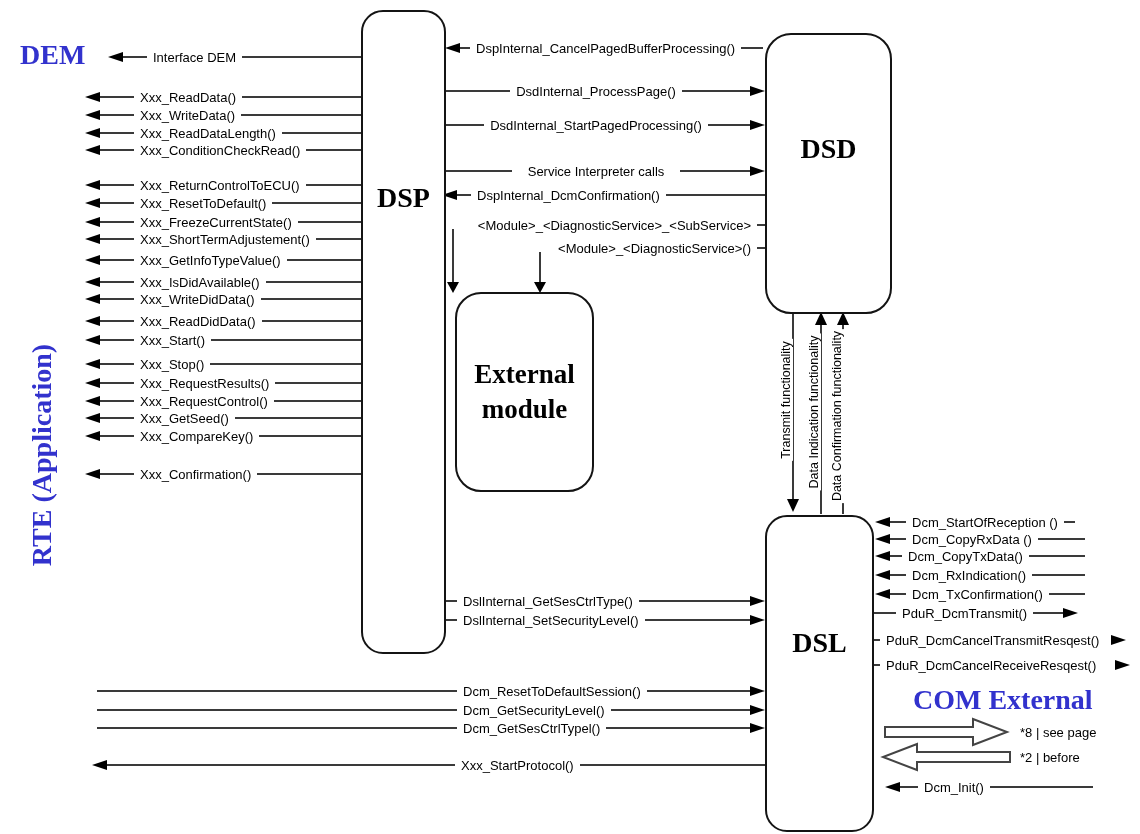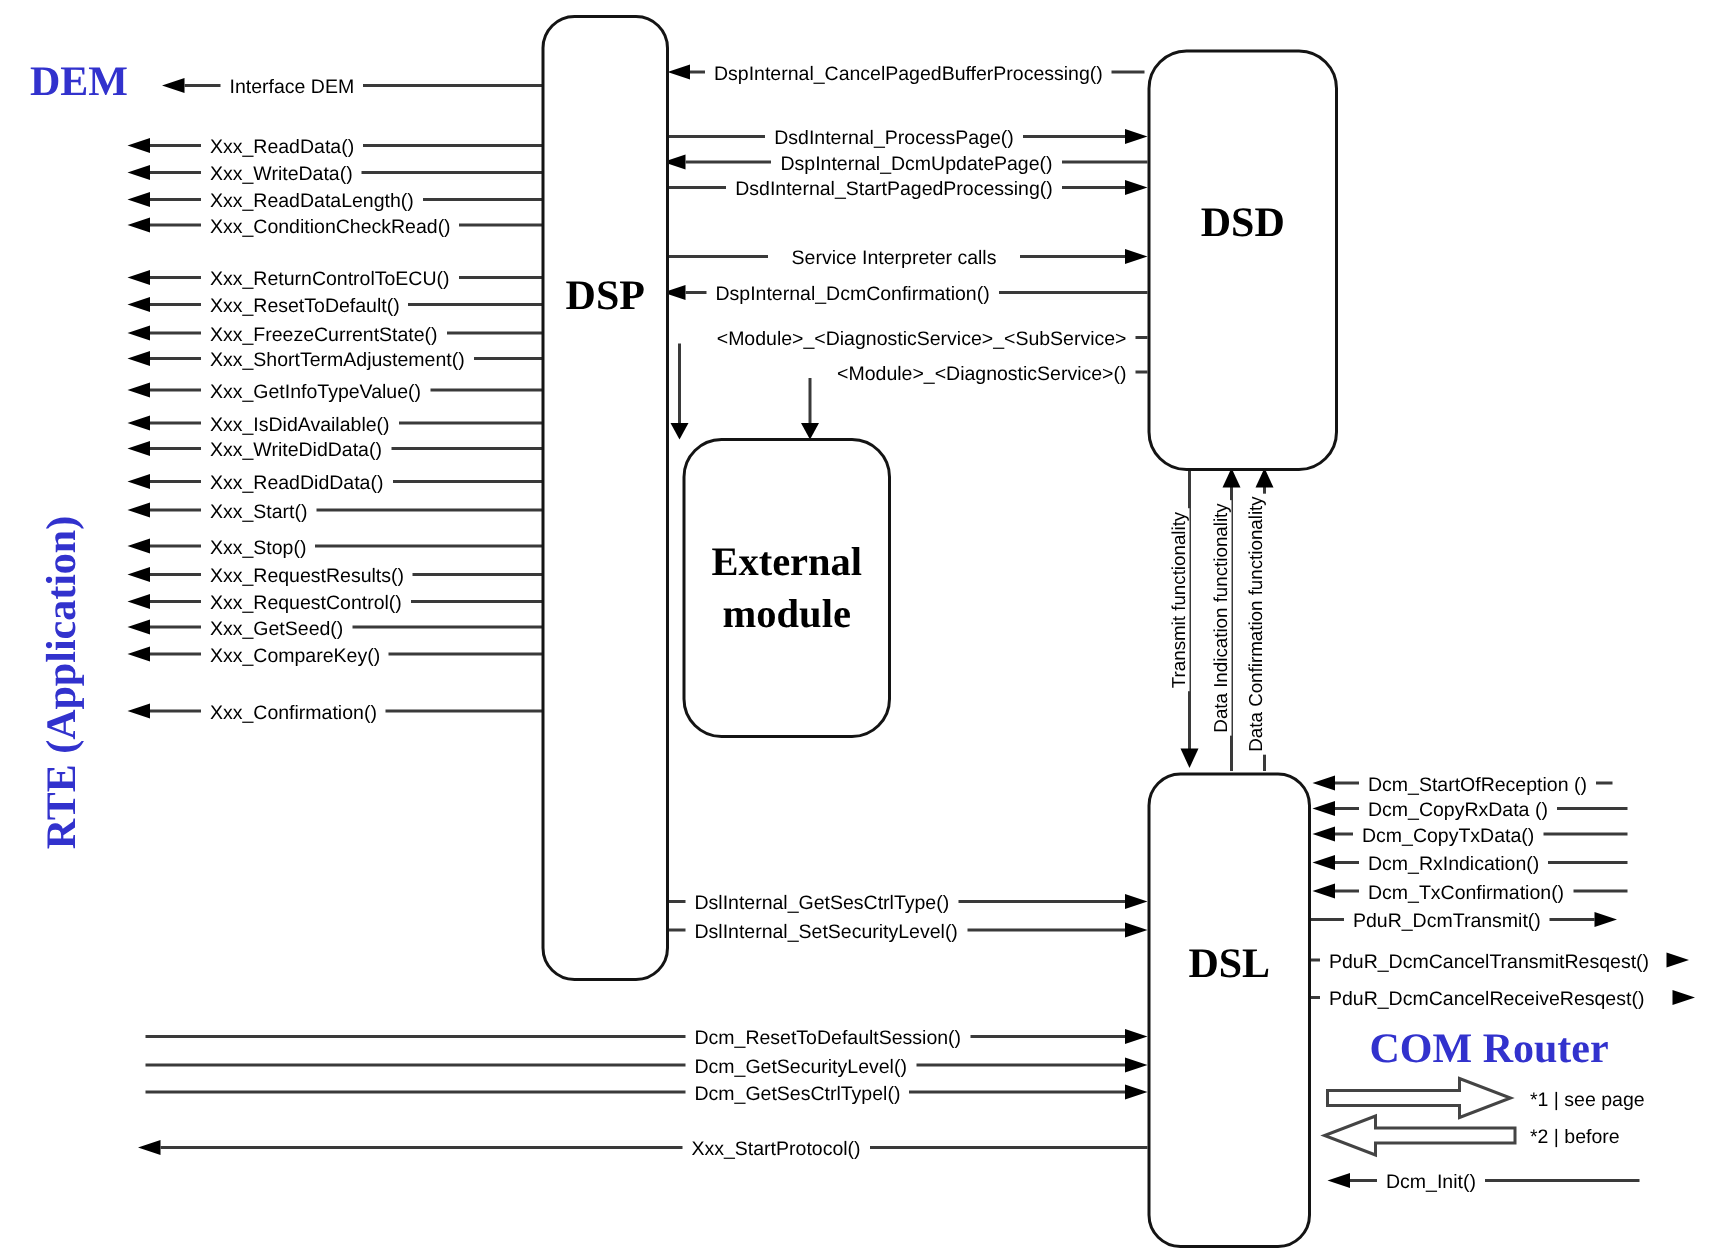--- a/index.html
+++ b/index.html
@@ -160,26 +160,20 @@
       <i class="sg" style="width:10px"></i>
       <span class="lb">DspInternal_CancelPagedBufferProcessing()</span>
       <i class="sg gr"></i>
     </div>
   <div class="row" style="top:83px;left:442px;width:323px">
       <i class="sg gr"></i>
       <span class="lb">DsdInternal_ProcessPage()</span>
       <i class="sg gr"></i>
       <i class="ar"></i>
     </div>
-  <div class="row" style="top:100px;left:442px;width:323px">
-      <i class="al"></i>
-      <i class="sg gr"></i>
-      <span class="lb">DspInternal_DcmUpdatePage()</span>
-      <i class="sg gr"></i>
-    </div>
   <div class="row" style="top:117px;left:442px;width:323px">
       <i class="sg gr"></i>
       <span class="lb">DsdInternal_StartPagedProcessing()</span>
       <i class="sg gr"></i>
       <i class="ar"></i>
     </div>
   <div class="row" style="top:163px;left:442px;width:323px">
       <i class="sg gr"></i>
       <span class="lb" style="padding:0 16px">Service Interpreter calls</span>
       <i class="sg gr"></i>
@@ -326,18 +320,18 @@
   </div>
   <div class="box" style="left:765px;top:515px;width:105px;height:313px;border-radius:22px">
     <span class="bt" style="top:112px">DSL</span>
   </div>
   <div class="box" style="left:455px;top:292px;width:135px;height:196px;border-radius:26px;display:flex;align-items:center;justify-content:center">
     <span style="font-family:'Liberation Serif','DejaVu Serif',serif;font-weight:bold;font-size:27px;line-height:1.3;text-align:center;width:112px">External module</span>
   </div>
 
   <div class="title" style="left:20px;top:41px">DEM</div>
   <div class="title" style="left:42px;top:455px;transform:translate(-50%,-50%) rotate(-90deg)">RTE (Application)</div>
-  <div class="title" style="left:913px;top:686px">COM Router</div>
-
-  <span class="note" style="left:1020px;top:725px">*1 | see page</span>
+  <div class="title" style="left:913px;top:686px">COM External</div>
+
+  <span class="note" style="left:1020px;top:725px">*8 | see page</span>
   <span class="note" style="left:1020px;top:750px">*2 | before</span>
 
 </div>
 
 </body></html>

